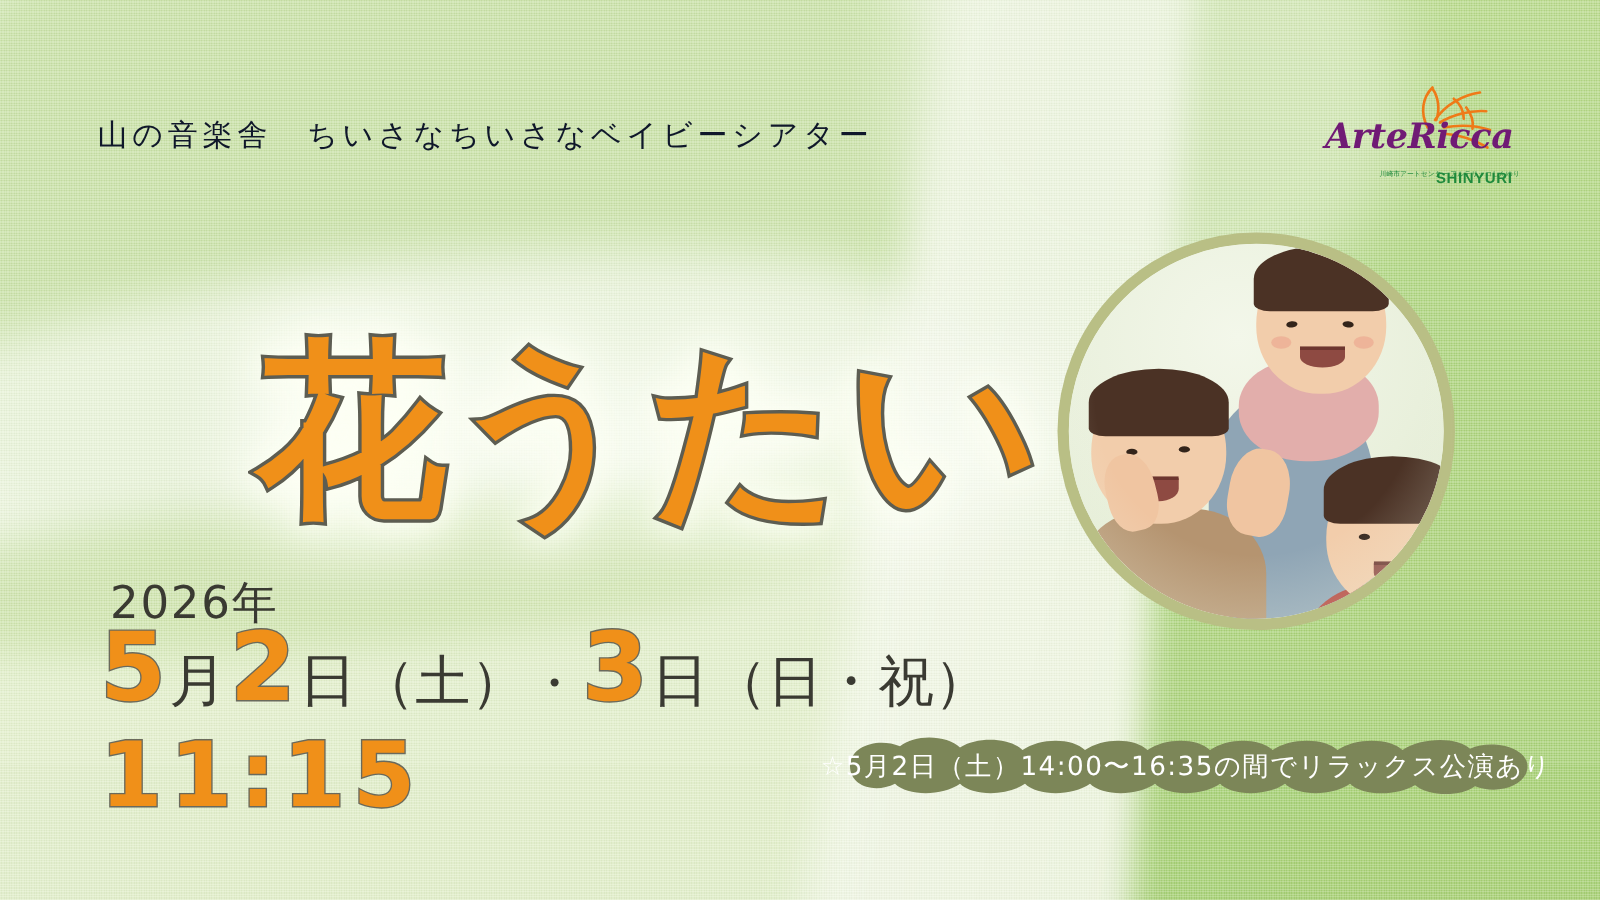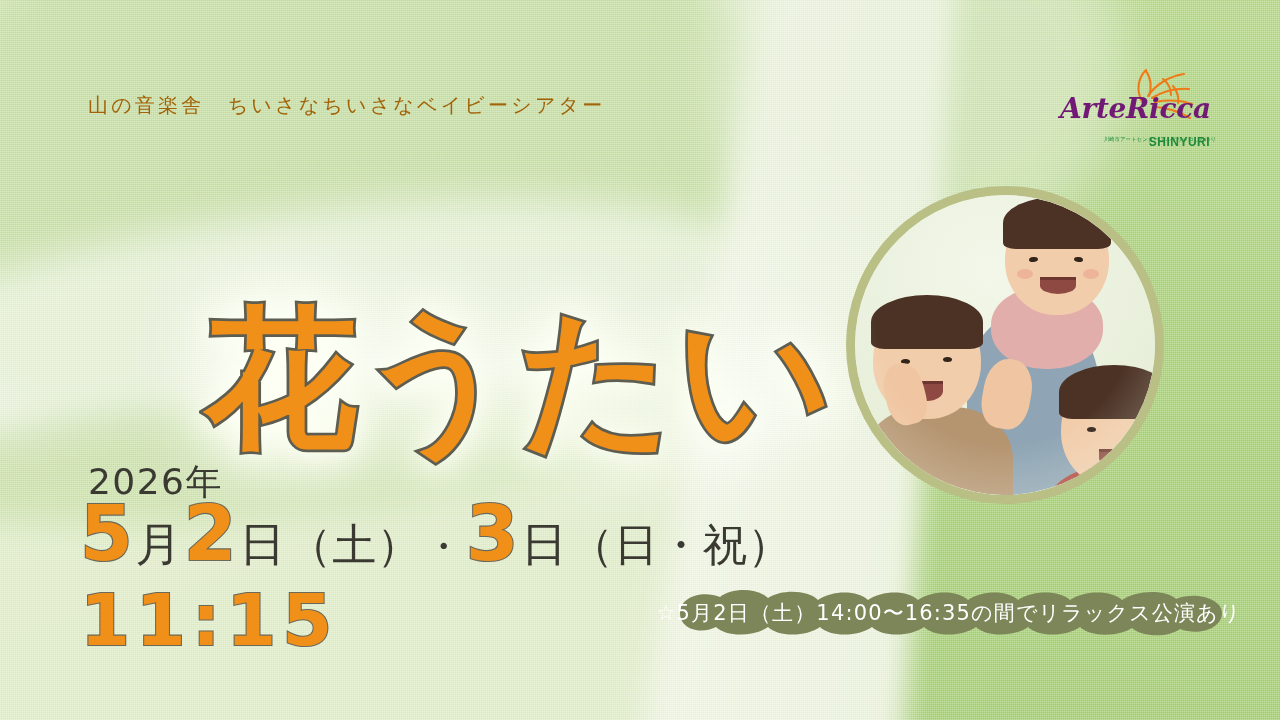--- a/index.html
+++ b/index.html
@@ -123,24 +123,24 @@
         rgba(0,0,0,.012) 1px,  rgba(0,0,0,.012) 2px),
       repeating-linear-gradient(90deg,
         rgba(255,255,255,.14) 0px, rgba(255,255,255,.14) 1px,
         rgba(0,0,0,.014) 1px,  rgba(0,0,0,.014) 2px);
     opacity:.9;
   }
 
   
   #header-line {
     position:absolute;
-    left:88px; top:92px;
-    font-size:20px;
+    left:78px; top:92px;
+    font-size:24px;
     letter-spacing:.16em;
-    color:#a16207;
+    color:#0f172a;
     font-weight:500;
     white-space:nowrap;
     font-family:"DejaVu Sans", sans-serif;
   }
 
   
   #logo {
     position:absolute;
     right:58px; top:62px;
     width:170px; height:88px;
@@ -189,21 +189,21 @@
     letter-spacing:.06em;
     -webkit-text-stroke:3.5px #5d5d52;
     paint-order:stroke fill;
     filter:
       drop-shadow(0 0 8px #fdfff4)
       drop-shadow(0 0 14px #fbfff0)
       drop-shadow(0 0 22px rgba(255,255,255,.85));
   }
 
   #maintitle {
-    left:205px; top:278px;
+    left:205px; top:244px;
     font-size:152px;
     letter-spacing:.02em;
     -webkit-text-stroke:5.5px #5d5d52;
     paint-order:stroke fill;
     filter:
       drop-shadow(0 0 12px #fdfff4)
       drop-shadow(0 0 24px #fcfff2)
       drop-shadow(0 0 38px rgba(255,255,255,.9));
   }
 

